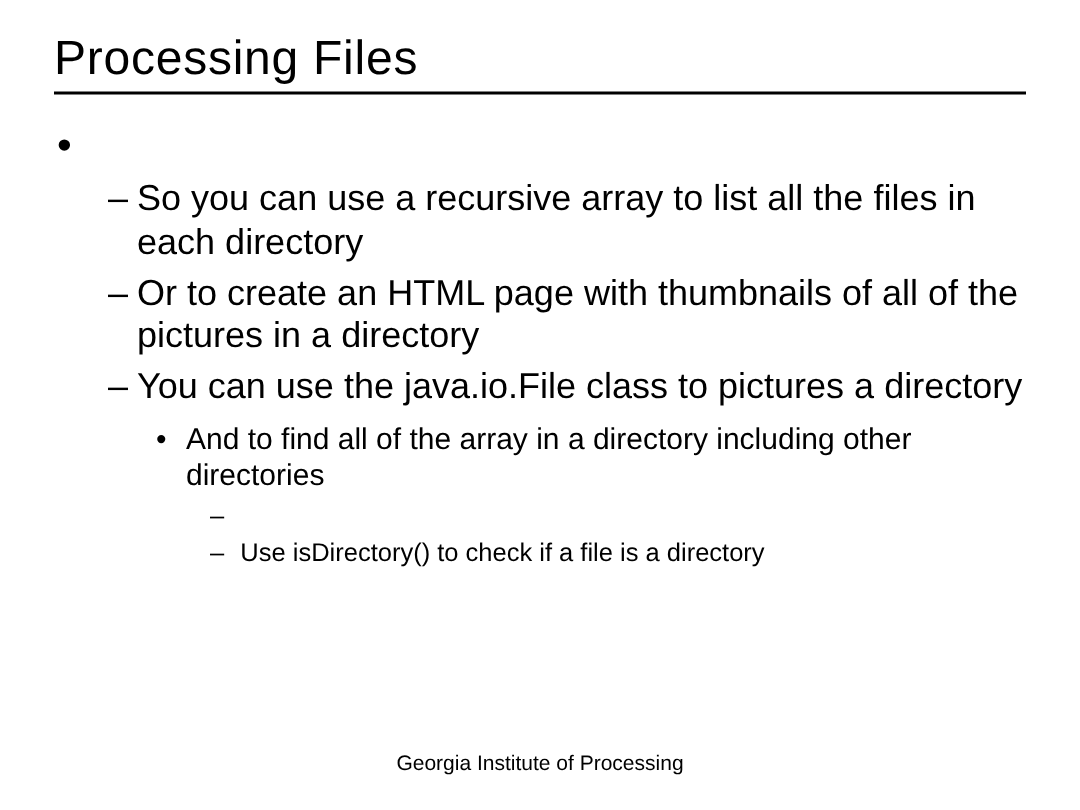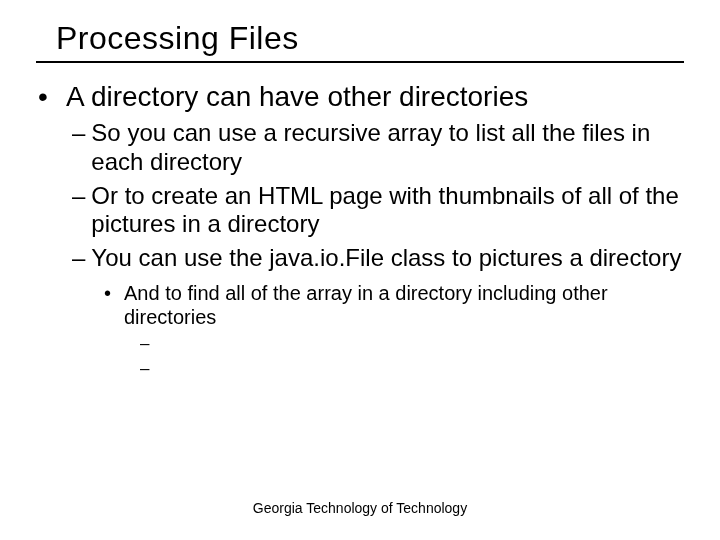--- a/index.html
+++ b/index.html
@@ -8,21 +8,21 @@
     width: 720px;
     height: 540px;
     background: #ffffff;
     font-family: Arial, Helvetica, sans-serif;
     color: #000000;
     position: relative;
     overflow: hidden;
   }
   .title {
     font-size: 32px;
-    padding: 20px 0 4px 56px;
+    padding: 20px 0 4px 36px;
     letter-spacing: 0.5px;
   }
   .underline {
     border-bottom: 2px solid #000;
     margin: 0 36px 0 36px;
   }
   .content {
     padding: 18px 36px 0 36px;
   }
   .bullet-row {
@@ -81,21 +81,20 @@
 </head>
 <body>
 
 <div class="title">Processing Files</div>
 <div class="underline"></div>
 
 <div class="content">
 
   <div class="bullet-row">
     <div class="bullet-dot">•</div>
-    <div>A directory can have other directories</div>
   </div>
 
   <div class="sub1">
     <div class="dash">–</div>
     <div>So you can use a recursive array to list all the files in each directory</div>
   </div>
 
   <div class="sub1">
     <div class="dash">–</div>
     <div>Or to create an HTML page with thumbnails of all of the pictures in a directory</div>
@@ -110,17 +109,18 @@
     <div class="dot2">•</div>
     <div>And to find all of the array in a directory including other directories</div>
   </div>
 
   <div class="sub3">
     <div class="dash">–&nbsp;</div>
   </div>
 
   <div class="sub3">
     <div class="dash">–&nbsp;</div>
+    <div>Use isDirectory() to check if a  file is a directory</div>
   </div>
 
 </div>
 
-<div class="footer">Georgia Technology of Technology</div>
+<div class="footer">Georgia Institute of Processing</div>
 
 </body></html>

